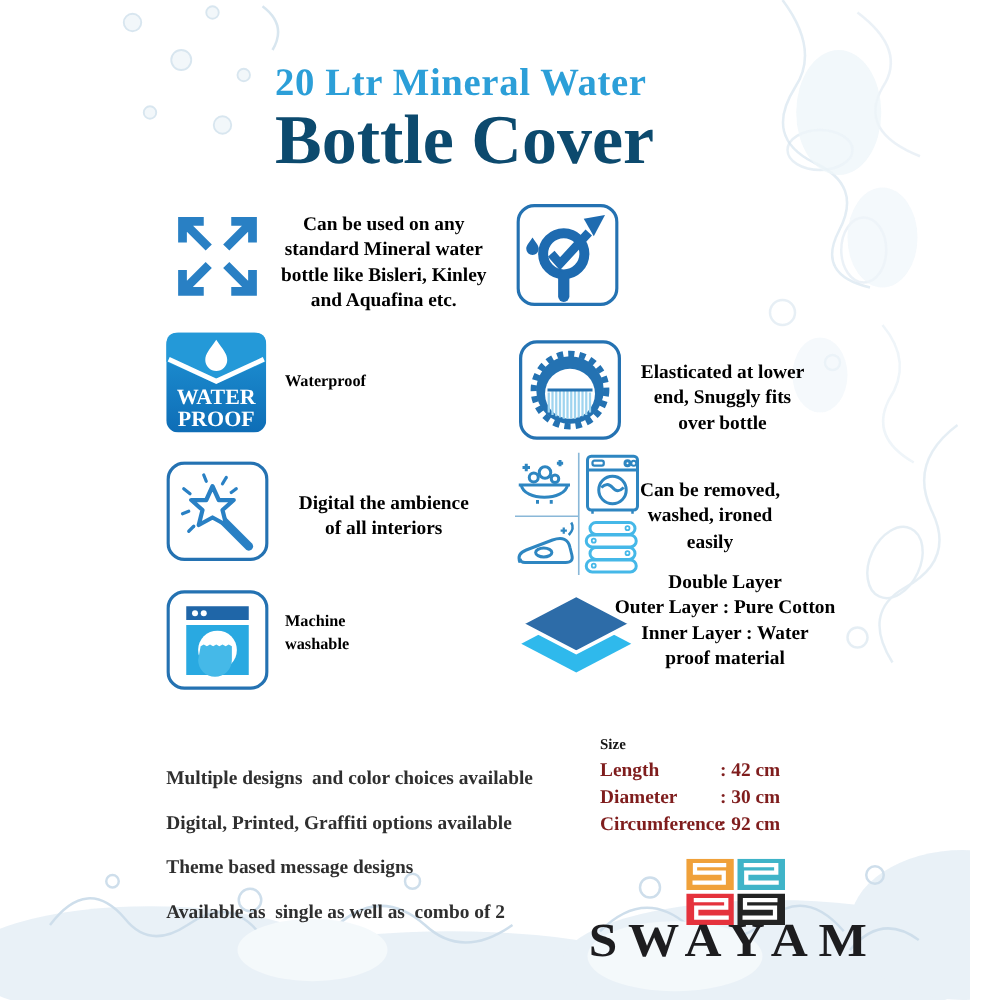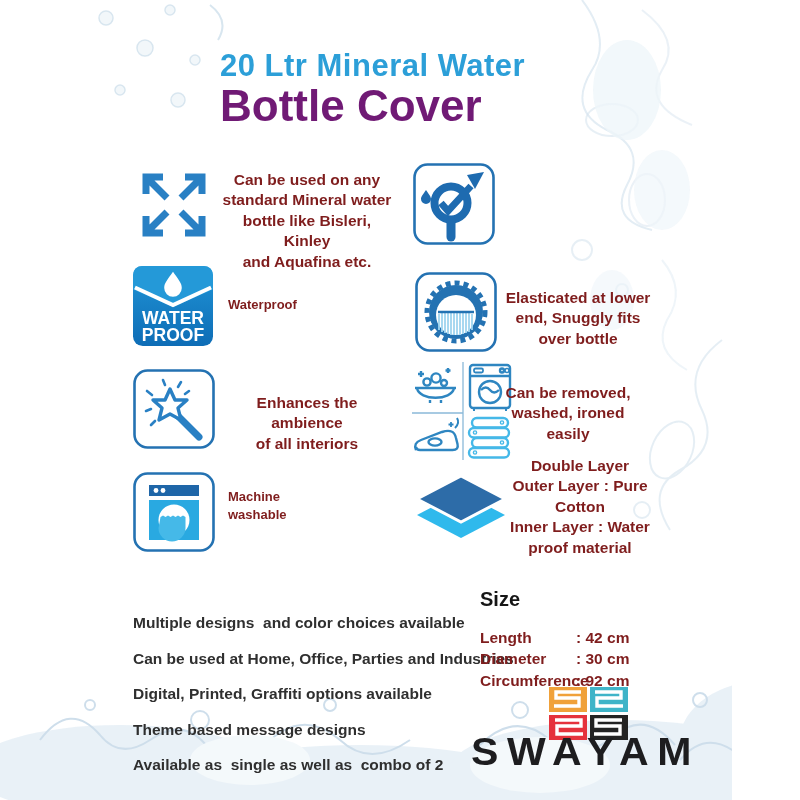--- a/index.html
+++ b/index.html
@@ -1,26 +1,26 @@
 <!DOCTYPE html>
 <html><head>
 <meta charset="utf-8">
 <style>
   html,body{margin:0;padding:0;background:#fff;}
   .poster{position:relative;width:732px;height:800px;background:#ffffff;overflow:hidden;
-          font-family:Liberation Sans, sans-serif;color:#333;}
+          font-family:Liberation Serif, serif;color:#333;padding-left:44px;}
   .abs{position:absolute;}
   .t1{font-size:31px;font-weight:600;color:#2c9fd8;letter-spacing:.5px;}
-  .t2{font-size:44px;font-weight:600;color:#701a75;letter-spacing:0;line-height:1;}
-  .ftext{font-size:15.5px;font-weight:600;color:#7f1d1d;line-height:1.32;
+  .t2{font-size:56px;font-weight:600;color:#0c4a6e;letter-spacing:0;line-height:1;}
+  .ftext{font-size:15.5px;font-weight:600;color:#000000;line-height:1.32;
          white-space:pre-line;text-align:center;}
   .ftext-left{text-align:left;font-size:13px;line-height:1.4;}
   .bullets{font-size:15.5px;font-weight:600;color:#2f2f2f;margin-top:28px;}
   .bullets div{margin-bottom:17.5px;white-space:pre;}
-  .size-head{font-size:20px;font-weight:bold;color:#161616;margin-bottom:16px;}
+  .size-head{font-size:12px;font-weight:bold;color:#161616;margin-bottom:3px;}
   .size-row{display:flex;font-size:15.5px;font-weight:600;color:#7f1d1d;line-height:1.38;}
   .size-row .lbl{width:96px;}
   .brand{font-size:38px;font-weight:bold;color:#1d1d1f;letter-spacing:8px;
          transform:scaleX(1.08);transform-origin:left;}
   svg{display:block;}
 </style>
 </head>
 <body>
 
 <div class="poster">
@@ -127,21 +127,21 @@
     <polygon points="37,20 42,31 54,31 45,39 48,51 37,45 26,51 29,39 20,31 32,31" fill="#ffffff" stroke="#2980c4" stroke-width="3.4" stroke-linejoin="round"></polygon>
     <g stroke="#2980c4" stroke-width="2.6" stroke-linecap="round">
       <line x1="14" y1="22" x2="19" y2="26"></line>
       <line x1="30" y1="11" x2="32" y2="16"></line>
       <line x1="48" y1="13" x2="45" y2="18"></line>
       <line x1="13" y1="42" x2="18" y2="40"></line>
       <line x1="18" y1="56" x2="22" y2="52"></line>
       <line x1="56" y1="22" x2="52" y2="25"></line>
     </g>
   </svg>
-  <div class="abs ftext" style="left:222px;top:393px;width:170px;">Enhances the ambience
+  <div class="abs ftext" style="left:222px;top:393px;width:170px;">Digital the ambience
 of all interiors</div>
 
   <svg class="abs" style="left:133px;top:472px" width="82" height="80" viewBox="0 0 82 80">
     <rect x="1.5" y="1.5" width="79" height="77" rx="13" fill="#ffffff" stroke="#2472b2" stroke-width="2.6"></rect>
     <rect x="16" y="13" width="50" height="11" fill="#1f66a8"></rect>
     <circle cx="23" cy="18.5" r="2.4" fill="#ffffff"></circle>
       <circle cx="30" cy="18.5" r="2.4" fill="#ffffff"></circle>
     <rect x="16" y="28" width="50" height="40" fill="#29a9e1"></rect>
     <circle cx="41" cy="48" r="15.5" fill="#ffffff"></circle>
     <path d="M27.5 45 l2.5 -1.5 2.5 1.5 2.5 -1.5 2.5 1.5 2.5 -1.5 2.5 1.5 2.5 -1.5 2.5 1.5 2.5 -1.5 2.5 1.5 V56 a13 13 0 0 1 -27 0 Z" fill="#45b9e8"></path>
@@ -230,21 +230,20 @@
     <polygon points="46,18 90,41 46,64 2,41" fill="#2fb9ec"></polygon>
     <polygon points="46,2 90,25 46,48 2,25" fill="#2d6ca8" stroke="#ffffff" stroke-width="3"></polygon>
   </svg>
   <div class="abs ftext" style="left:488px;top:456px;width:184px;">Double Layer
 Outer Layer :  Pure Cotton
 Inner Layer  : Water
 proof material</div>
 
   <div class="abs bullets" style="left:133px;top:586px;">
     <div>Multiple designs  and color choices available</div>
-    <div>Can be used at Home, Office, Parties and Industries</div>
     <div>Digital, Printed, Graffiti options available</div>
     <div>Theme based message designs</div>
     <div>Available as  single as well as  combo of 2</div>
   </div>
 
   <div class="abs" style="left:480px;top:588px;">
     <div class="size-head">Size</div>
     <div class="size-row">
       <span class="lbl">Length</span>
       <span>:  42 cm</span>

